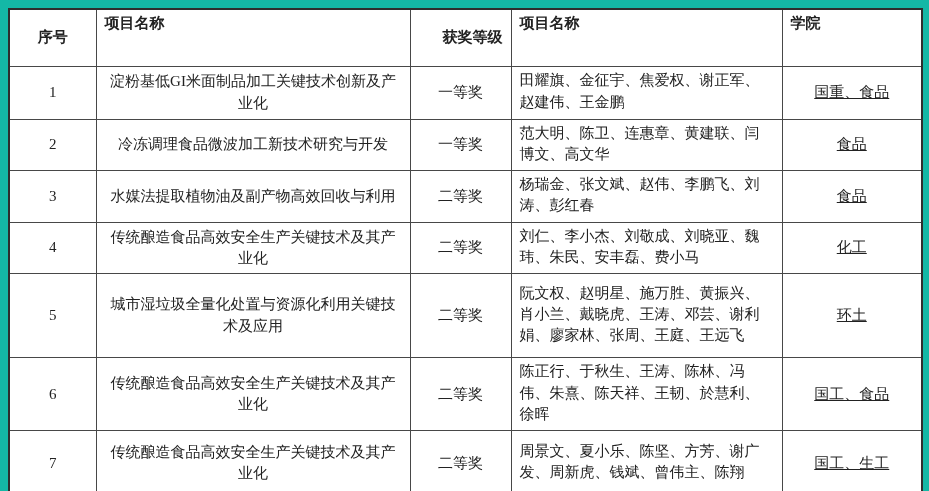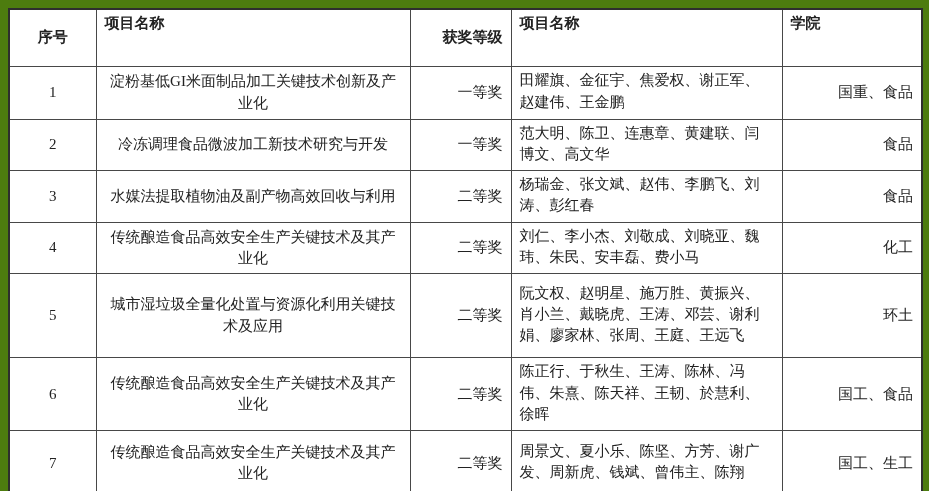--- a/index.html
+++ b/index.html
@@ -8,21 +8,21 @@
     background: #ffffff;
     width: 929px;
     height: 491px;
     font-family: "Liberation Serif", "DejaVu Serif", serif;
     color: #222222;
   }
   .page {
     position: relative;
     width: 929px;
     height: 491px;
-    background: #4d7c0f;
+    background: #14b8a6;
     overflow: hidden;
   }
   table.award-table {
     position: absolute;
     left: 8px;
     top: 8px;
     width: 913px;
     border-collapse: collapse;
     table-layout: fixed;
     background: #ffffff;
@@ -53,23 +53,23 @@
     text-align: right;
     vertical-align: middle;
     padding: 6px 24px;
     padding-top: 8px;
   }
   th.col-name, th.col-people, th.col-college { padding-left: 12px; font-family: Liberation Mono, monospace; }
   
   tbody td { vertical-align: middle; }
   td.col-seq   { text-align: center; }
   td.col-name  { text-align: center; padding-left: 12px; padding-right: 10px; }
-  td.col-award { text-align: right; }
+  td.col-award { text-align: center; }
   td.col-people{ text-align: left; padding-left: 10px; padding-right: 6px; font-family: Liberation Mono, monospace; }
-  td.col-college{ text-align: right; padding-left: 12px; }
+  td.col-college{ text-align: center; padding-left: 12px; text-decoration: underline; }
   
   thead tr            { height: 57px; }
   tbody tr:nth-child(1){ height: 53px; }
   tbody tr:nth-child(2){ height: 50px; }
   tbody tr:nth-child(3){ height: 50px; }
   tbody tr:nth-child(4){ height: 50px; }
   tbody tr:nth-child(5){ height: 84px; }
   tbody tr:nth-child(6){ height: 70px; }
   tbody tr:nth-child(7){ height: 66px; }
 </style>

